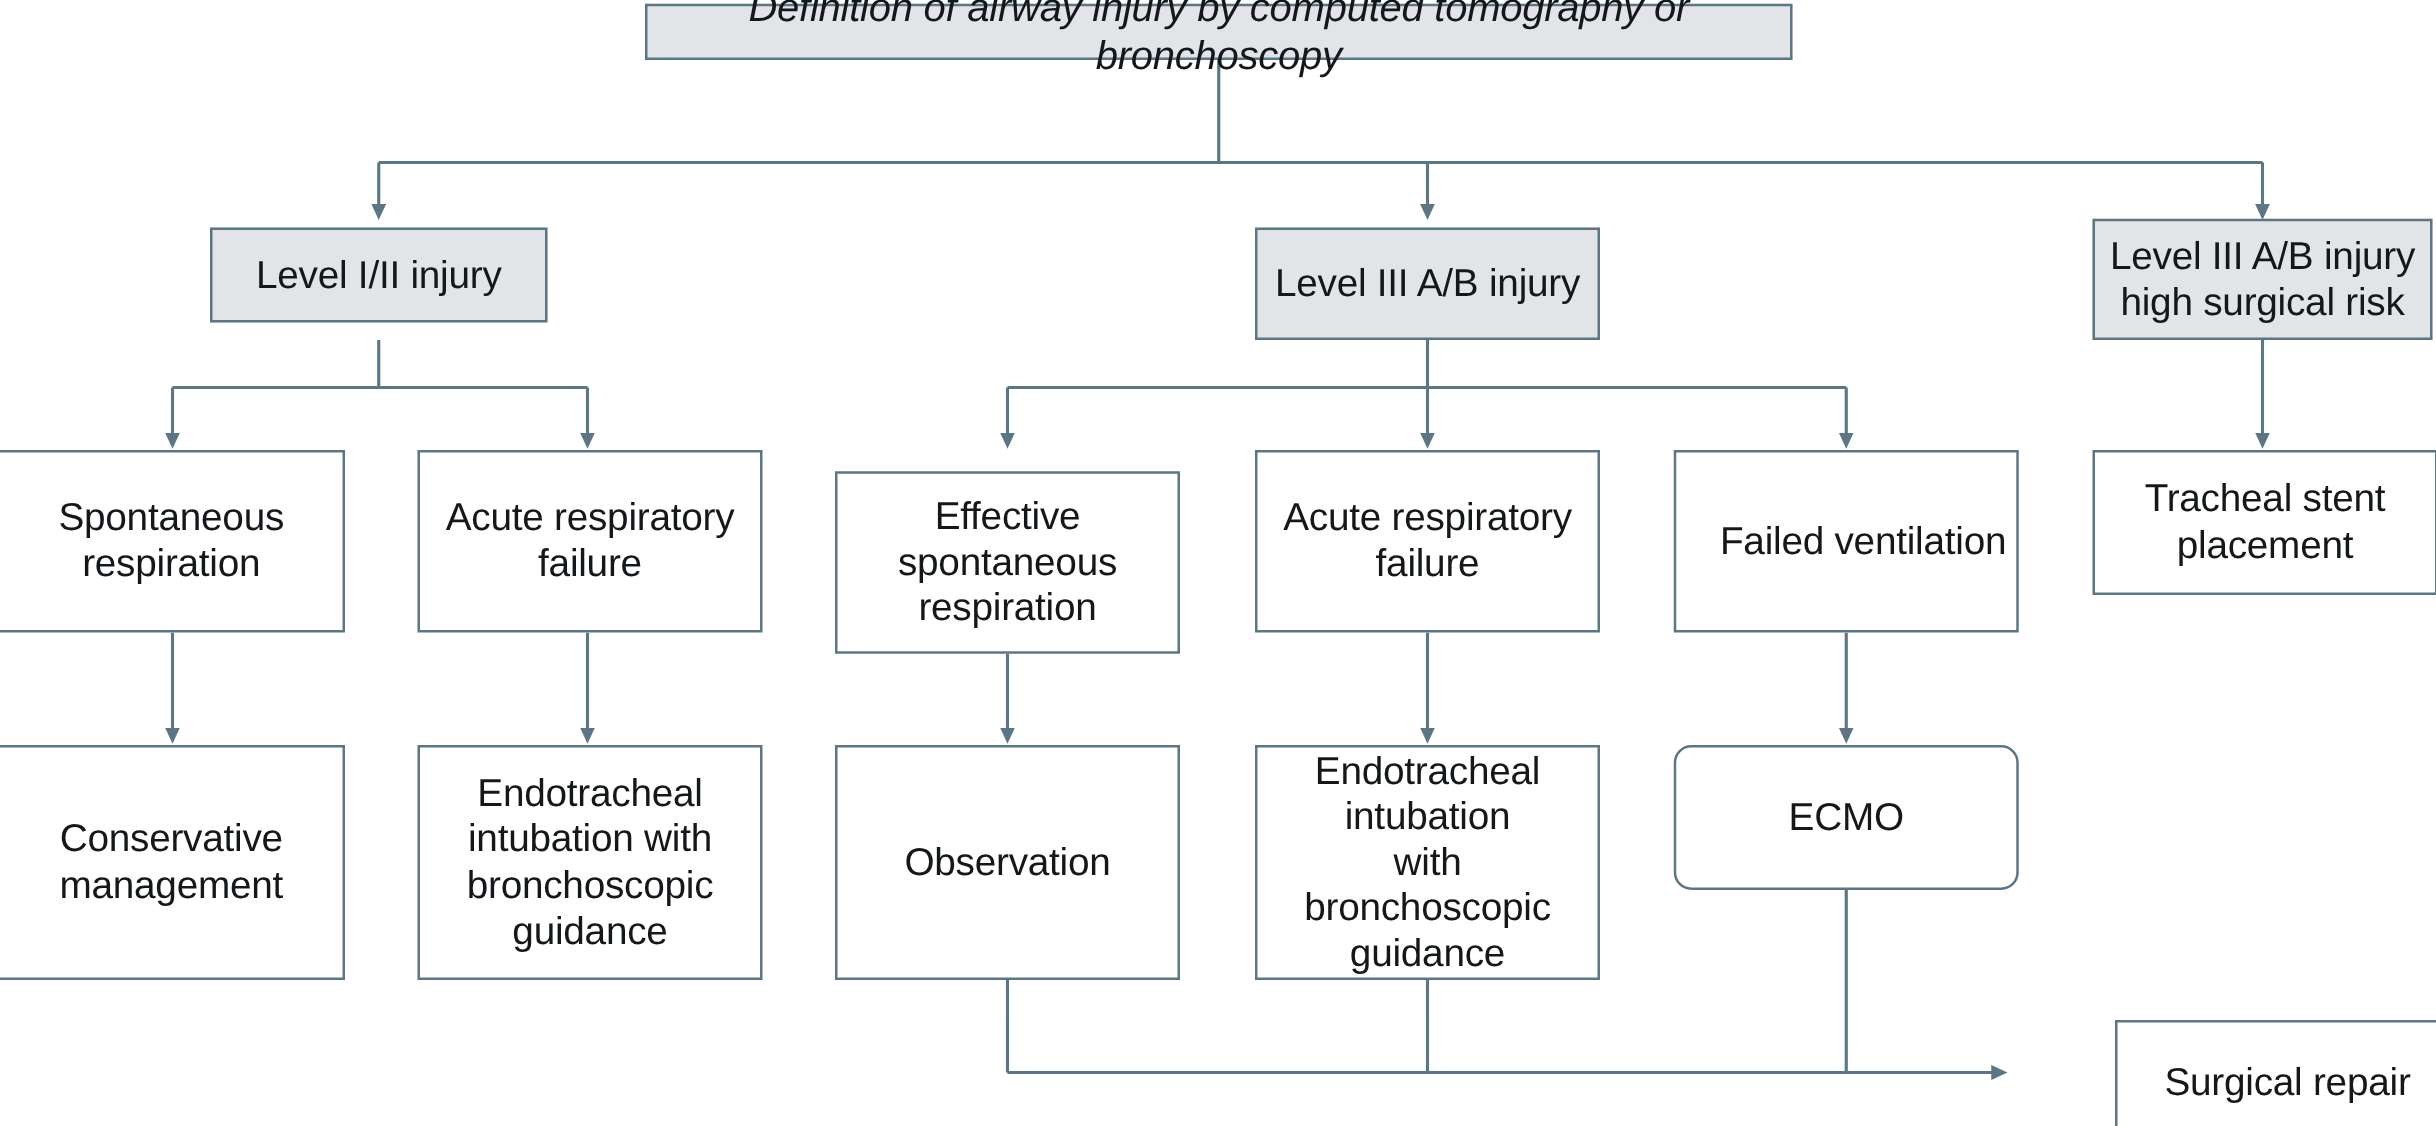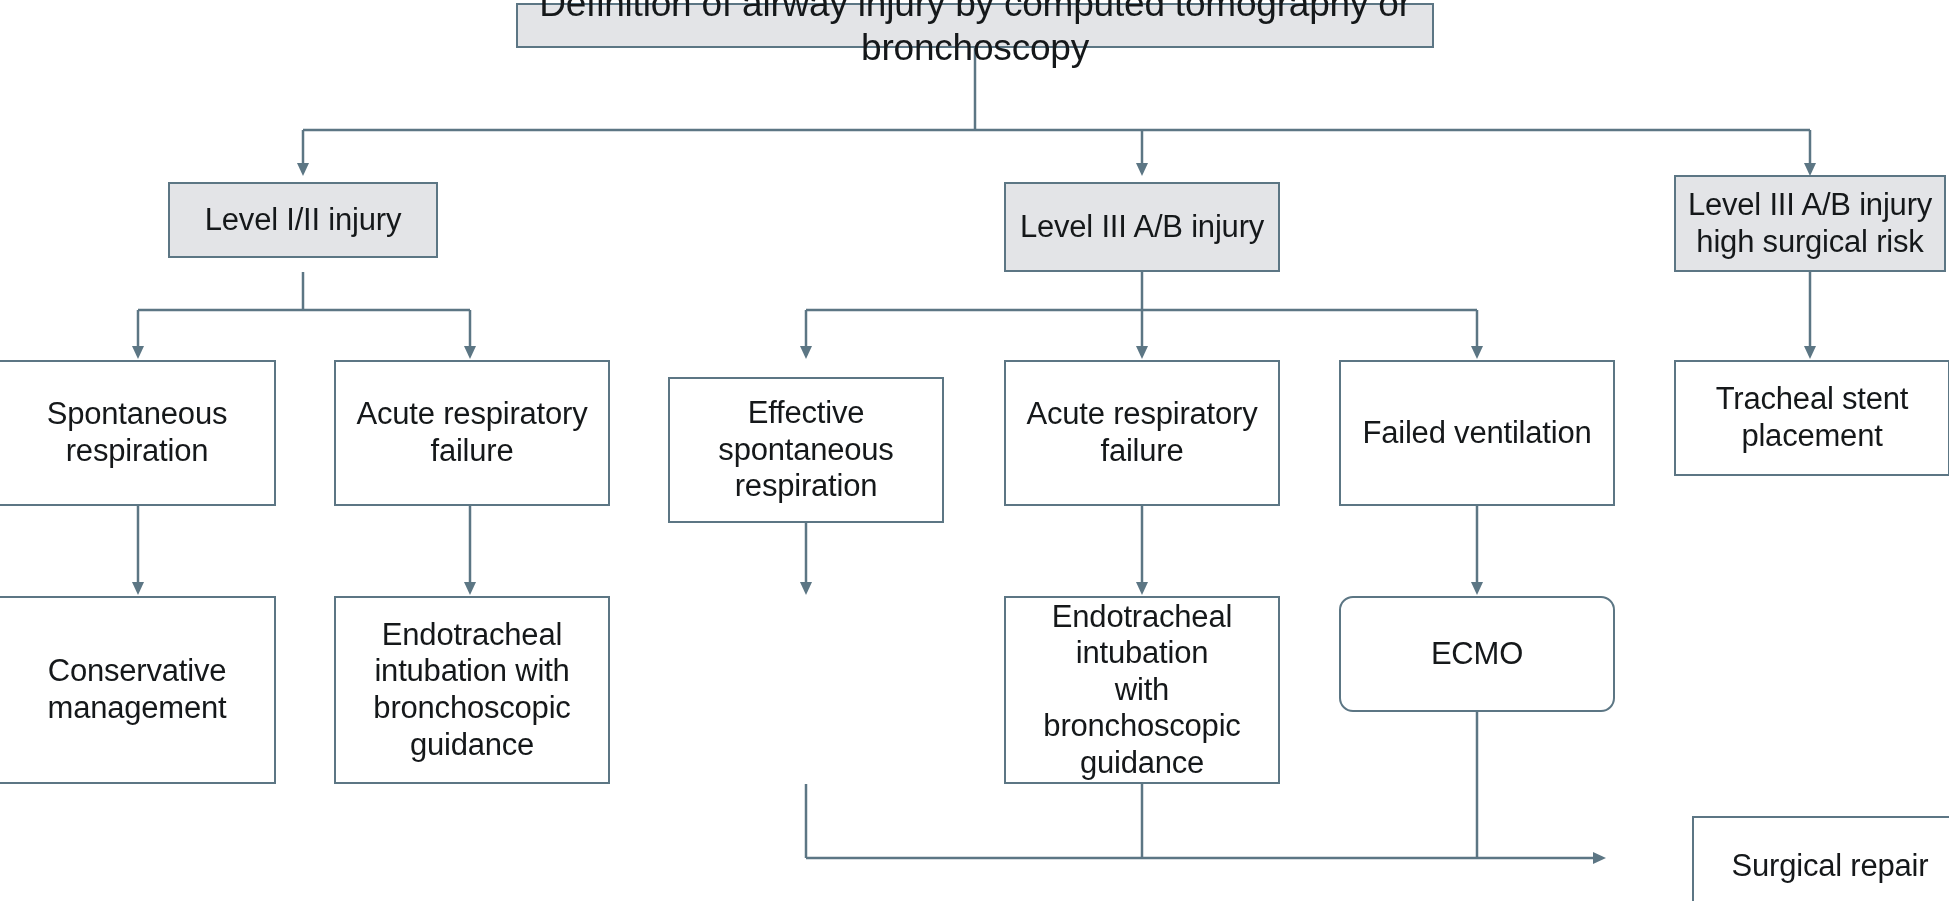--- a/index.html
+++ b/index.html
@@ -16,21 +16,21 @@
     justify-content:center;
     text-align:center;
     color:#15181a;
     line-height:1.18;
     font-size:31px;
     letter-spacing:-0.2px;
     padding:4px 8px;
   }
   .node.shaded{background:#e3e4e7;}
   .node .txt{white-space:pre-line;display:block;width:100%;}
-  .node.title{font-size:37px;}
+  .node.title{font-size:32px;font-style:italic;}
 </style>
 </head>
 <body>
 
 <div id="stage">
 
   <svg id="wires" viewBox="0 0 1949 901">
     <defs>
       <marker id="arr" markerWidth="14" markerHeight="14" refX="2" refY="6" orient="auto" markerUnits="userSpaceOnUse">
         <path d="M0,0 L13,6 L0,12 z" fill="#5c7684"></path>
@@ -105,41 +105,44 @@
     <span class="txt">Effective
 spontaneous
 respiration</span>
   </div>
 
   <div class="node" style="left:1004px;top:360px;width:276px;height:146px;">
     <span class="txt">Acute respiratory
 failure</span>
   </div>
 
-  <div class="node" style="left:1339px;top:360px;width:276px;height:146px;">
+  <div class="node" style="left:1339px;top:360px;width:276px;height:146px;text-align:right;">
     <span class="txt">Failed ventilation</span>
   </div>
 
   <div class="node" style="left:1674px;top:360px;width:276px;height:116px;">
     <span class="txt">Tracheal stent
 placement</span>
   </div>
 
   <div class="node" style="left:-2px;top:596px;width:278px;height:188px;">
     <span class="txt">Conservative
 management</span>
   </div>
 
   <div class="node" style="left:334px;top:596px;width:276px;height:188px;">
     <span class="txt">Endotracheal
 intubation with
 bronchoscopic
 guidance</span>
   </div>
 
+  <div class="node" style="left:668px;top:596px;width:276px;height:188px;">
+    <span class="txt">Observation</span>
+  </div>
 
   <div class="node" style="left:1004px;top:596px;width:276px;height:188px;">
     <span class="txt">Endotracheal
 intubation
 with bronchoscopic
 guidance</span>
   </div>
 
   <div class="node" style="left:1339px;top:596px;width:276px;height:116px;border-radius:14px;">
     <span class="txt">ECMO</span>

